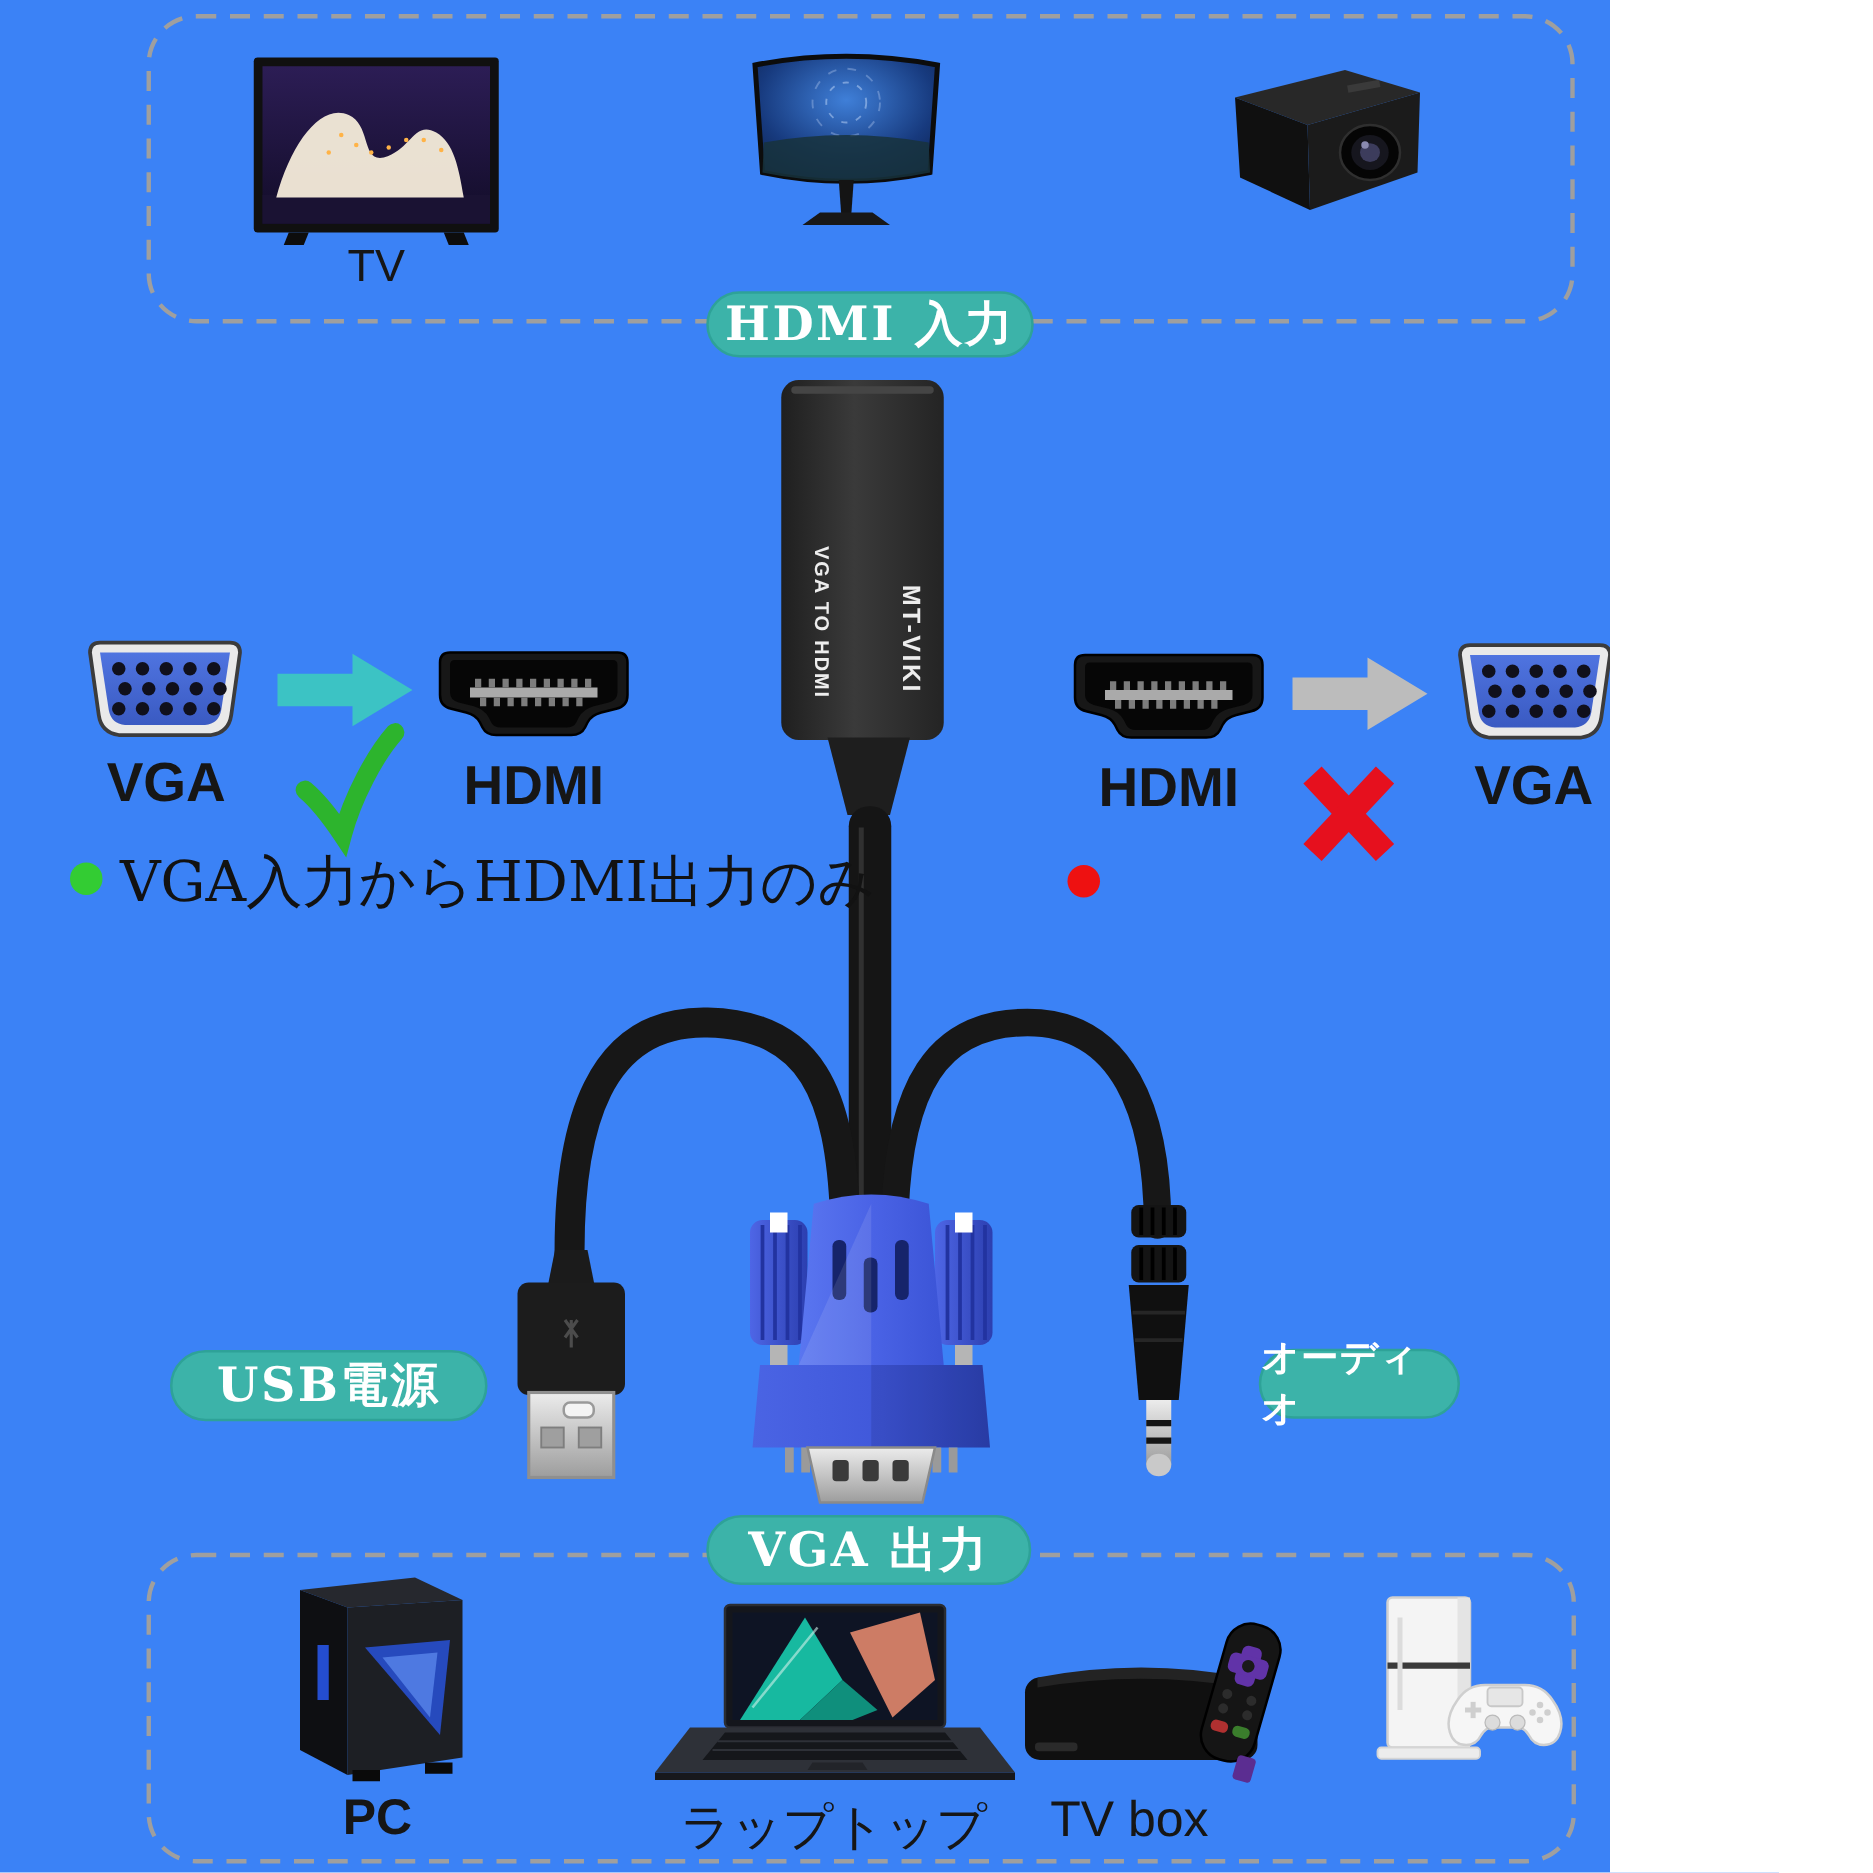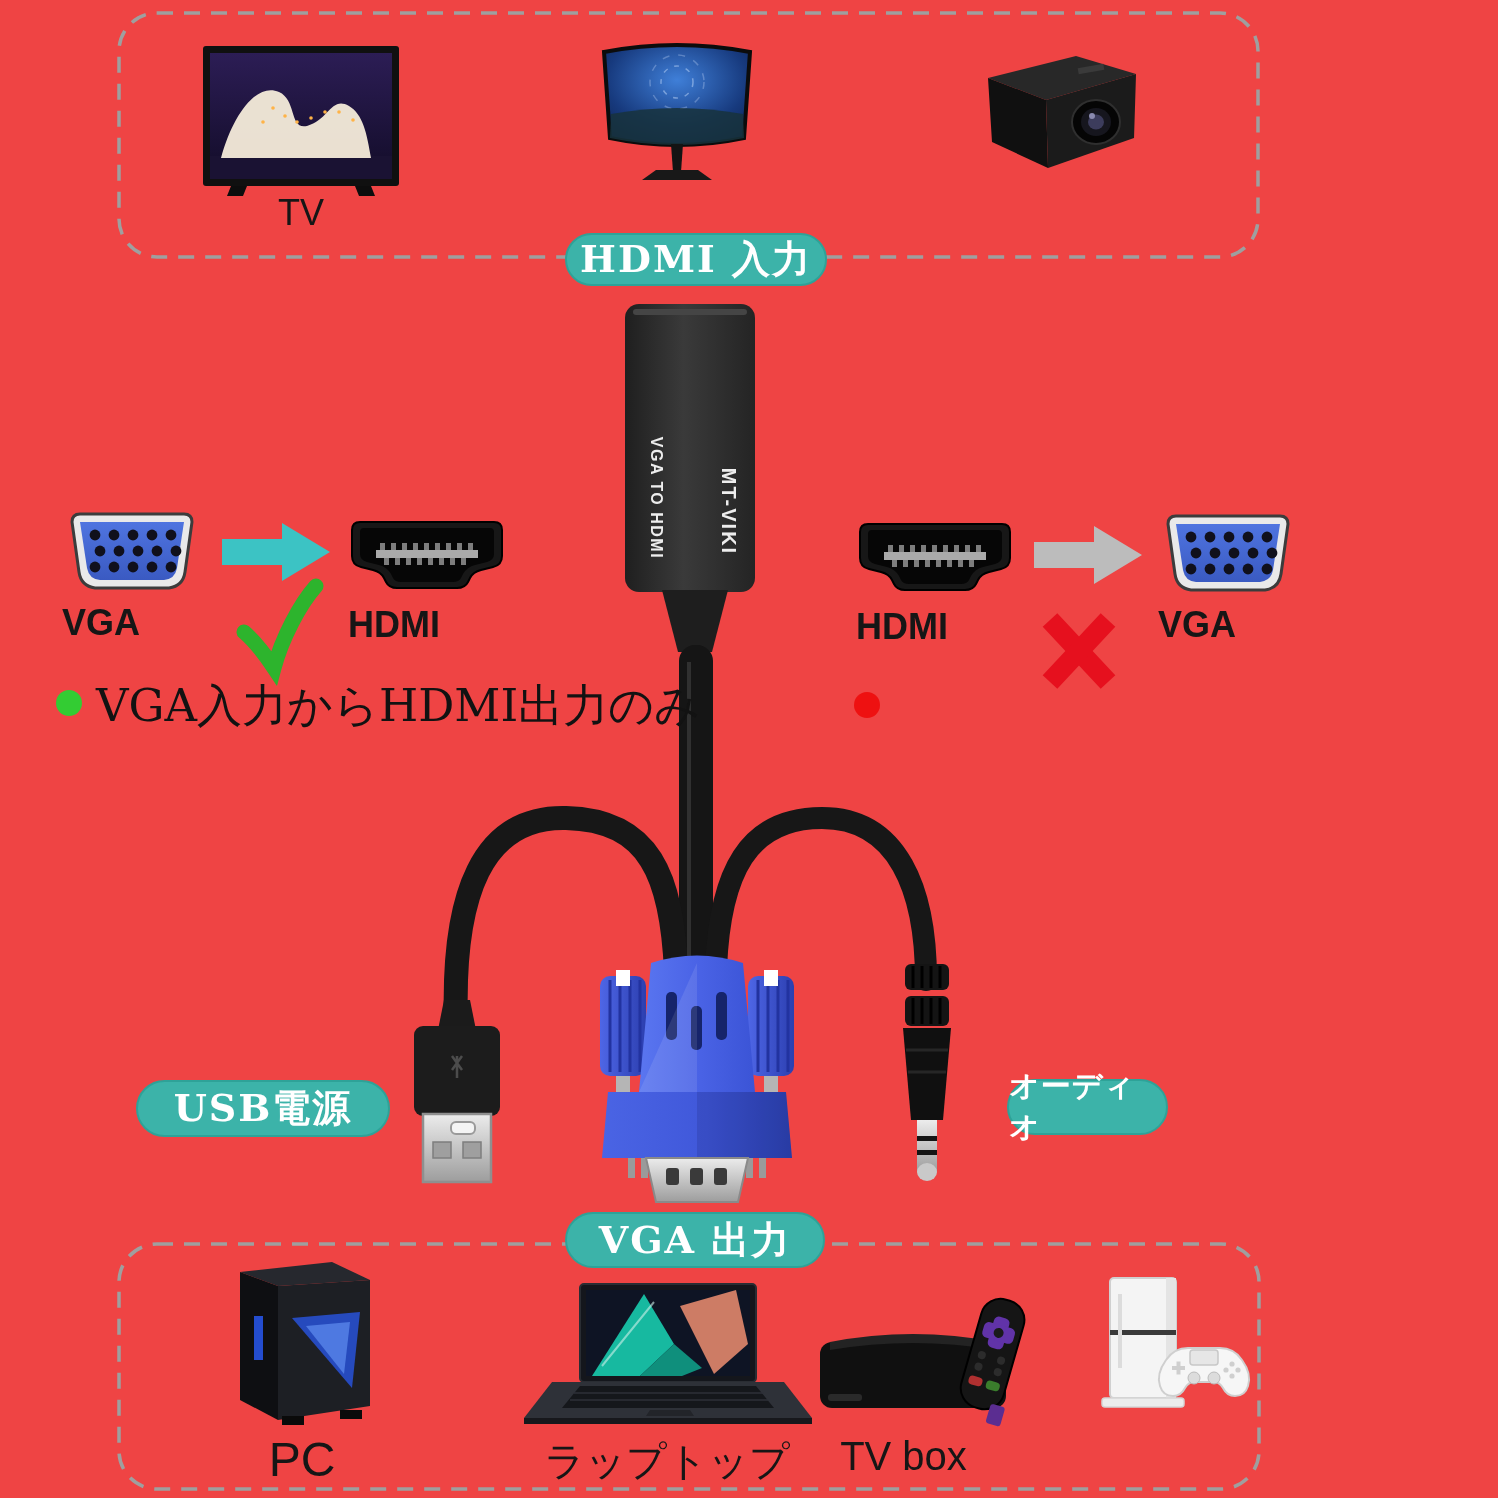--- a/index.html
+++ b/index.html
@@ -1,41 +1,41 @@
 <!DOCTYPE html>
 <html style="--teal-pill: #3cb3a9; --arrow-teal: #3cc3c4; --arrow-gray: #bcbcbc; --check-green: #2db42d; --bullet-green: #33cc33; --cross-red: #e6101e; --bullet-red: #ee1111; --vga-blue: #4468d8; --dashed-border: #9f9f9f;"><head>
 <meta charset="utf-8">
 <style>
   html,body{margin:0;padding:0;background:#fff;}
-  .stage{position:relative;width:1498px;height:1498px;background:#ef4444;overflow:hidden;
+  .stage{position:relative;width:1288px;height:1498px;background:#3b82f6;overflow:hidden;
          font-family:"Liberation Sans","DejaVu Sans",sans-serif;}
   .abs{position:absolute;}
   svg{display:block;}
   
   .pill{position:absolute;display:flex;align-items:center;justify-content:center;
         background:var(--teal-pill,#3cb3a9);border:2px solid #2ea298;border-radius:30px;
         color:#ffffff;font-family:"DejaVu Serif","Liberation Serif",serif;
         font-weight:600;letter-spacing:2px;box-sizing:border-box;}
   .pill-lg{font-size:38px;}
   .pill-sm{font-size:30px;letter-spacing:1px;margin-left:36px;}
   
-  .conn-label{position:absolute;font-weight:700;font-size:36px;color:#161616;}
+  .conn-label{position:absolute;text-align:center;font-weight:700;font-size:44px;color:#161616;}
   
   .bullet{position:absolute;width:26px;height:26px;border-radius:50%;}
   .bullet-green{background:var(--bullet-green,#33cc33);}
   .bullet-red{background:var(--bullet-red,#ee1111);}
   .note{position:absolute;font-family:"DejaVu Serif","Liberation Serif",serif;color:#121212;
         white-space:nowrap;}
   .note-left{font-size:45px;text-align:right;}
   .note-right{font-size:37px;}
   
   .dev-label{position:absolute;text-align:center;color:#161616;}
   .lbl-sans{font-size:36px;font-weight:400;}
   .lbl-serif{font-family:"DejaVu Serif","Liberation Serif",serif;font-size:38px;}
-  .lbl-bold{font-size:48px;font-weight:400;}
+  .lbl-bold{font-size:40px;font-weight:700;}
   .lbl-med{font-size:40px;font-weight:500;}
   
   .adapter-text{position:absolute;width:200px;text-align:center;color:#ededed;
         transform:rotate(90deg);font-weight:700;}
   .adapter-model{font-size:16px;letter-spacing:1.5px;}
   .adapter-brand{font-size:20px;letter-spacing:2px;}
 </style>
 </head>
 <body>
 

